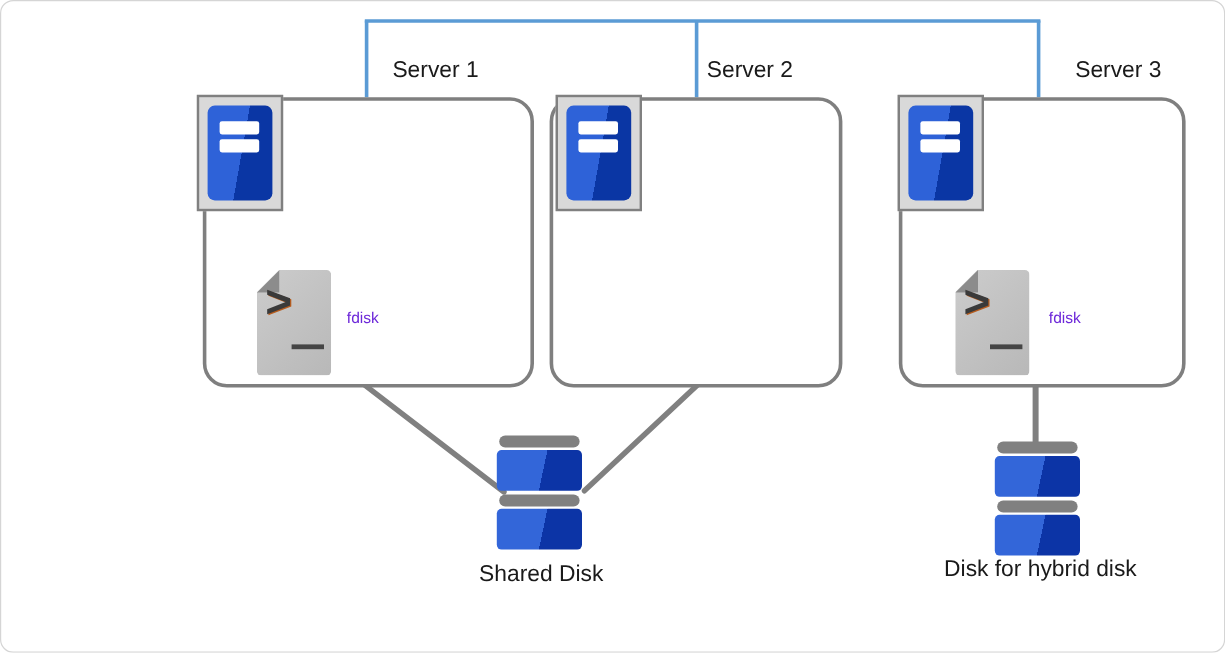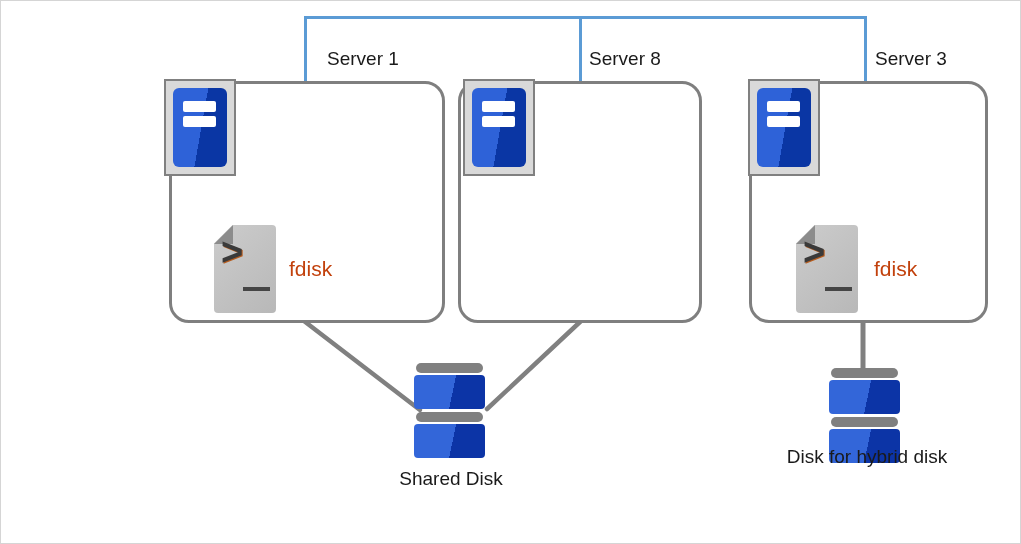--- a/index.html
+++ b/index.html
@@ -1,30 +1,30 @@
 <!DOCTYPE html>
 <html><head>
 <meta charset="utf-8">
 <style>
   html,body{margin:0;padding:0;background:#fff;font-family:"Liberation Sans",sans-serif;}
   .canvas{
     position:relative;width:1019px;height:542px;background:#fff;
-    border:1px solid #D5D5D5;border-radius:0;overflow:hidden;text-decoration:underline;
+    border:1px solid #D5D5D5;border-radius:11px;overflow:hidden;text-decoration:underline;
   }
   .wires{position:absolute;left:0;top:0;width:1021px;height:544px;pointer-events:none;}
 
   
   .server-box{position:absolute;top:80px;height:236px;background:#fff;
     border:3px solid #7F7F7F;border-radius:20px;}
   .box1{left:168px;width:270px;}
   .box2{left:457px;width:238px;}
   .box3{left:748px;width:233px;}
 
   .srv-label{position:absolute;top:47px;font-size:19px;color:#1A1A1A;white-space:nowrap;}
-  .lbl1{left:326px;} .lbl2{left:588px;} .lbl3{left:874px;}
+  .lbl1{left:326px;} .lbl2{left:588px;} .lbl3{left:895px;}
 
   
   .tower-icon{position:absolute;top:78px;width:68px;height:93px;background:#D9D9D9;
     border:2px solid #808080;}
   .tw1{left:163px;} .tw2{left:462px;} .tw3{left:747px;}
   .tower-body{position:absolute;left:7px;top:7px;width:54px;height:79px;border-radius:6px;
     background:linear-gradient(100deg,#2E62D8 52%,#0A36A4 52%);}
   .tower-slot{position:absolute;left:10px;width:33px;height:11px;background:#fff;border-radius:2px;}
   .slot-a{top:13px;} .slot-b{top:28px;}
 
@@ -32,34 +32,34 @@
   .page-icon{position:absolute;width:62px;height:88px;
     background:linear-gradient(135deg,#CCCCCC 0%,#B8B8B8 100%);
     border-radius:4px;
     clip-path:polygon(30% 0,100% 0,100% 100%,0 100%,0 21%);}
   .pg1{left:213px;top:224px;} .pg3{left:795px;top:224px;}
   .page-fold{position:absolute;left:0;top:0;width:19px;height:19px;background:#8C8C8C;
     clip-path:polygon(100% 0,0 100%,100% 100%);}
   .prompt-gt{position:absolute;left:7px;top:8px;font-size:38px;font-weight:bold;color:#3A3A3A;
     line-height:38px;text-shadow:1px 1px 0 #B65C1E;}
   .prompt-underscore{position:absolute;left:29px;top:62px;width:27px;height:4px;background:#454545;}
-  .fdisk-label{position:absolute;font-size:21px;color:#c2410c;}
+  .fdisk-label{position:absolute;font-size:13px;color:#6d28d9;}
   .fd1{left:288px;top:256px;} .fd3{left:873px;top:256px;}
 
   
   .disk-stack{position:absolute;width:71px;}
   .ds-shared{left:413px;top:362px;}
   .ds-hybrid{left:828px;top:367px;}
   .disk-bar{height:10px;border-radius:5px;background:#808080;margin:0 2px 2px 2px;}
   .disk-platter{height:34px;border-radius:4px;margin-bottom:3px;
     background:linear-gradient(102deg,#3366D9 54%,#0C34A6 54%);}
 
   .disk-caption{position:absolute;font-size:19px;line-height:24px;color:#1A1A1A;text-align:center;}
   .cap-shared{left:310px;top:466px;width:280px;}
-  .cap-hybrid{left:740px;top:444px;width:252px;}
+  .cap-hybrid{left:740px;top:462px;width:252px;}
 </style>
 </head>
 <body>
 
 <div class="canvas">
 
   <svg class="wires" xmlns="http://www.w3.org/2000/svg">
 
     <line x1="303" y1="16.5" x2="866" y2="16.5" stroke-width="3" stroke="#5B9BD5"></line>
     <line x1="304.5" y1="16" x2="304.5" y2="80" stroke-width="3" stroke="#5B9BD5"></line>
@@ -69,21 +69,21 @@
     <line x1="303" y1="320" x2="419" y2="409" stroke-width="4.5" stroke-linecap="round" stroke="#808080"></line>
     <line x1="580" y1="320" x2="486" y2="408" stroke-width="4.5" stroke-linecap="round" stroke="#808080"></line>
     <line x1="862" y1="318" x2="862" y2="370" stroke-width="5" stroke="#808080"></line>
   </svg>
 
   <div class="server-box box1"></div>
   <div class="server-box box2"></div>
   <div class="server-box box3"></div>
 
   <div class="srv-label lbl1">Server 1</div>
-  <div class="srv-label lbl2">Server 8</div>
+  <div class="srv-label lbl2">Server 2</div>
   <div class="srv-label lbl3">Server 3</div>
 
   <div class="tower-icon tw1">
     <div class="tower-body">
       <div class="tower-slot slot-a"></div>
       <div class="tower-slot slot-b"></div>
     </div>
   </div>
   <div class="tower-icon tw2">
     <div class="tower-body">

